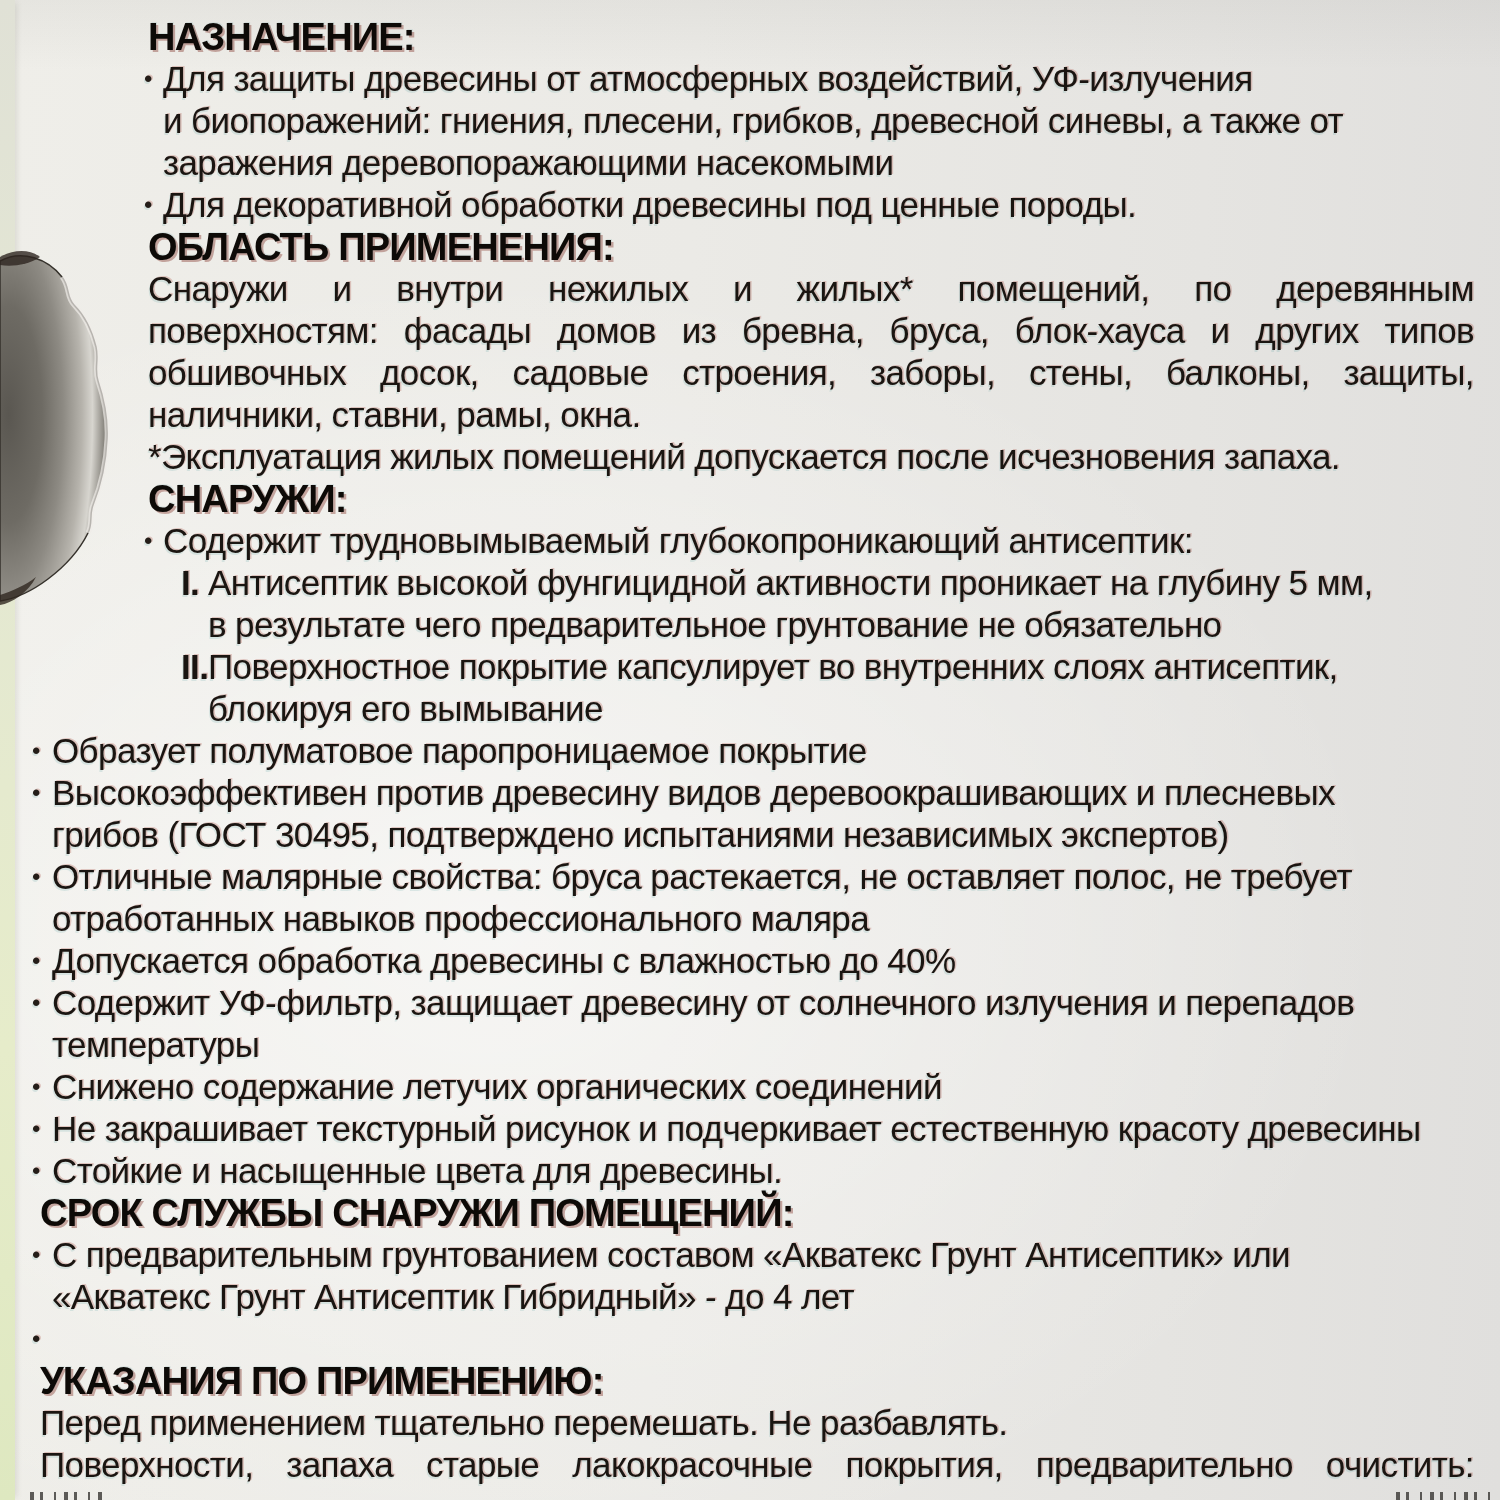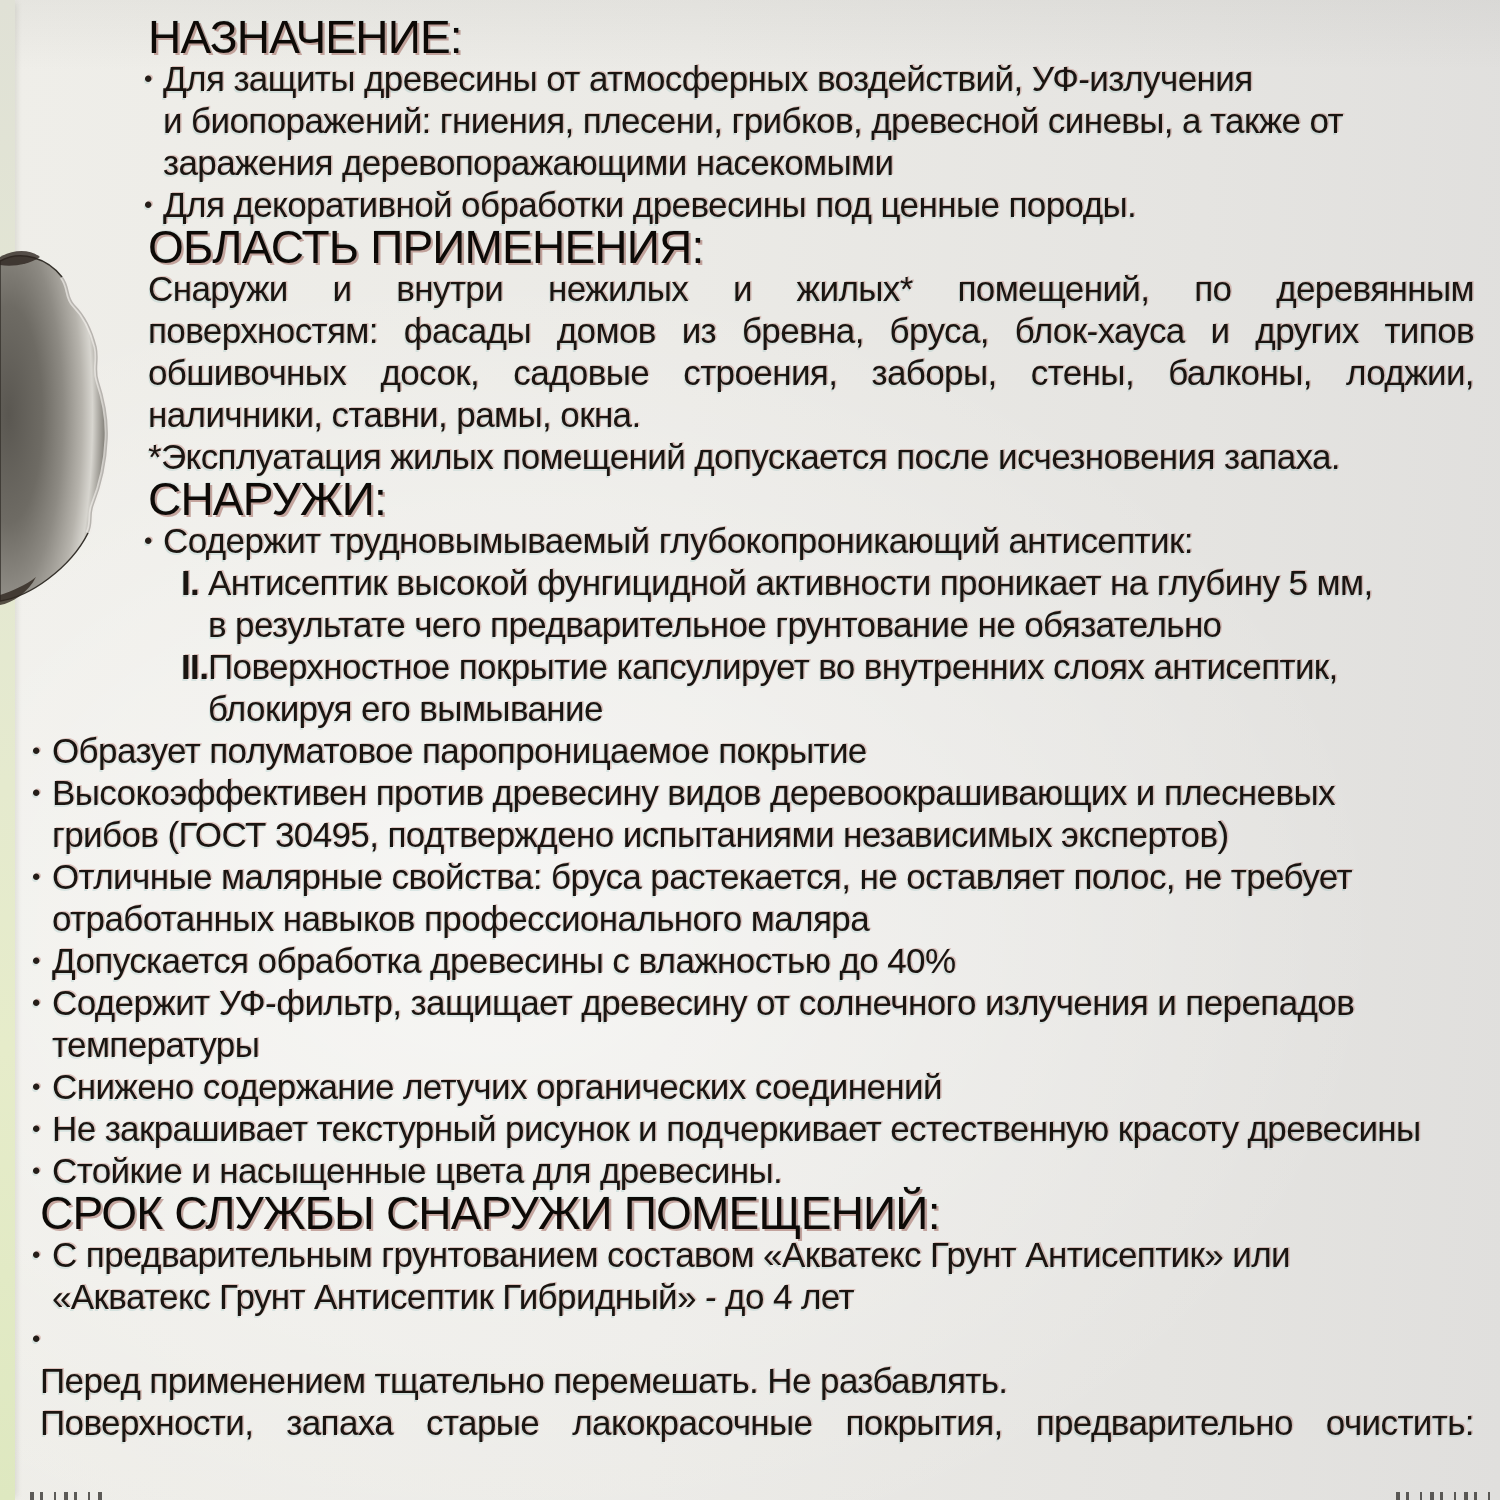--- a/index.html
+++ b/index.html
@@ -32,21 +32,21 @@
   .t-bullet.z-u, .t-cont.z-u { padding-left:163px; }
   .t-numbered.z-u, .t-numcont.z-u { padding-left:208px; }
   .t-bullet.z-l, .t-cont.z-l { padding-left:52px; }
   .marker { position:absolute; top:0; line-height:42px; }
   .marker.dot { font-size:24px; color:#241d18; }
   .z-u .marker.dot { left:144px; }
   .z-l .marker.dot { left:32px; }
   .marker.roman { font-weight:700; font-size:35px; }
   .z-u .marker.roman { left:181px; }
   .t-heading {
-    font-weight:400; font-size:46px; letter-spacing:-0.8px; color:#0d0a07;
+    font-weight:700; font-size:38px; letter-spacing:-0.8px; color:#0d0a07;
     text-shadow:2.3px 2.3px 0 rgba(115,25,15,0.35), 1px -1px 0 rgba(30,120,125,0.10);
   }
   .justify { white-space:normal; text-align:justify; text-align-last:justify; }
   .sliver {
     position:absolute; bottom:0; height:8px; overflow:hidden; opacity:0.75;
     background:repeating-linear-gradient(90deg,
       #2c2a27 0 4px, transparent 4px 10px,
       #2c2a27 10px 13px, transparent 13px 24px,
       #2c2a27 24px 26px, transparent 26px 34px);
   }
@@ -80,21 +80,21 @@
 
   <div class="text-col">
       <div class="line z-u t-heading"><span>НАЗНАЧЕНИЕ:</span></div>
       <div class="line z-u t-bullet"><span class="marker dot">•</span><span>Для защиты древесины от атмосферных воздействий, УФ-излучения</span></div>
       <div class="line z-u t-cont"><span>и биопоражений: гниения, плесени, грибков, древесной синевы, а также от</span></div>
       <div class="line z-u t-cont"><span>заражения деревопоражающими насекомыми</span></div>
       <div class="line z-u t-bullet"><span class="marker dot">•</span><span>Для декоративной обработки древесины под ценные породы.</span></div>
       <div class="line z-u t-heading"><span>ОБЛАСТЬ ПРИМЕНЕНИЯ:</span></div>
       <div class="line z-u t-paragraph justify"><span>Снаружи и внутри нежилых и жилых* помещений, по деревянным</span></div>
       <div class="line z-u t-paragraph justify"><span>поверхностям: фасады домов из бревна, бруса, блок-хауса и других типов</span></div>
-      <div class="line z-u t-paragraph justify"><span>обшивочных досок, садовые строения, заборы, стены, балконы, лоджии,</span></div>
+      <div class="line z-u t-paragraph justify"><span>обшивочных досок, садовые строения, заборы, стены, балконы, защиты,</span></div>
       <div class="line z-u t-paragraph"><span>наличники, ставни, рамы, окна.</span></div>
       <div class="line z-u t-paragraph"><span>*Эксплуатация жилых помещений допускается после исчезновения запаха.</span></div>
       <div class="line z-u t-heading"><span>СНАРУЖИ:</span></div>
       <div class="line z-u t-bullet"><span class="marker dot">•</span><span>Содержит трудновымываемый глубокопроникающий антисептик:</span></div>
       <div class="line z-u t-numbered"><span class="marker roman">I.</span><span>Антисептик высокой фунгицидной активности проникает на глубину 5 мм,</span></div>
       <div class="line z-u t-numcont"><span>в результате чего предварительное грунтование не обязательно</span></div>
       <div class="line z-u t-numbered"><span class="marker roman">II.</span><span>Поверхностное покрытие капсулирует во внутренних слоях антисептик,</span></div>
       <div class="line z-u t-numcont"><span>блокируя его вымывание</span></div>
       <div class="line z-l t-bullet"><span class="marker dot">•</span><span>Образует полуматовое паропроницаемое покрытие</span></div>
       <div class="line z-l t-bullet"><span class="marker dot">•</span><span>Высокоэффективен против древесину видов деревоокрашивающих и плесневых</span></div>
@@ -104,20 +104,21 @@
       <div class="line z-l t-bullet"><span class="marker dot">•</span><span>Допускается обработка древесины с влажностью до 40%</span></div>
       <div class="line z-l t-bullet"><span class="marker dot">•</span><span>Содержит УФ-фильтр, защищает древесину от солнечного излучения и перепадов</span></div>
       <div class="line z-l t-cont"><span>температуры</span></div>
       <div class="line z-l t-bullet"><span class="marker dot">•</span><span>Снижено содержание летучих органических соединений</span></div>
       <div class="line z-l t-bullet"><span class="marker dot">•</span><span>Не закрашивает текстурный рисунок и подчеркивает естественную красоту древесины</span></div>
       <div class="line z-l t-bullet"><span class="marker dot">•</span><span>Стойкие и насыщенные цвета для древесины.</span></div>
       <div class="line z-l t-heading"><span>СРОК СЛУЖБЫ СНАРУЖИ ПОМЕЩЕНИЙ:</span></div>
       <div class="line z-l t-bullet"><span class="marker dot">•</span><span>С предварительным грунтованием составом «Акватекс Грунт Антисептик» или</span></div>
       <div class="line z-l t-cont"><span>«Акватекс Грунт Антисептик Гибридный» - до 4 лет</span></div>
       <div class="line z-l t-bullet"><span class="marker dot">•</span></div>
+      <div class="line z-l t-heading"><span>УКАЗАНИЯ ПО ПРИМЕНЕНИЮ:</span></div>
       <div class="line z-l t-paragraph"><span>Перед применением тщательно перемешать. Не разбавлять.</span></div>
       <div class="line z-l t-paragraph justify"><span>Поверхности, запаха старые лакокрасочные покрытия, предварительно очистить:</span></div>
     </div>
 
   <div class="sliver sliver-left"></div>
   <div class="sliver sliver-right"></div>
 
 </div>
 
 </body></html>

